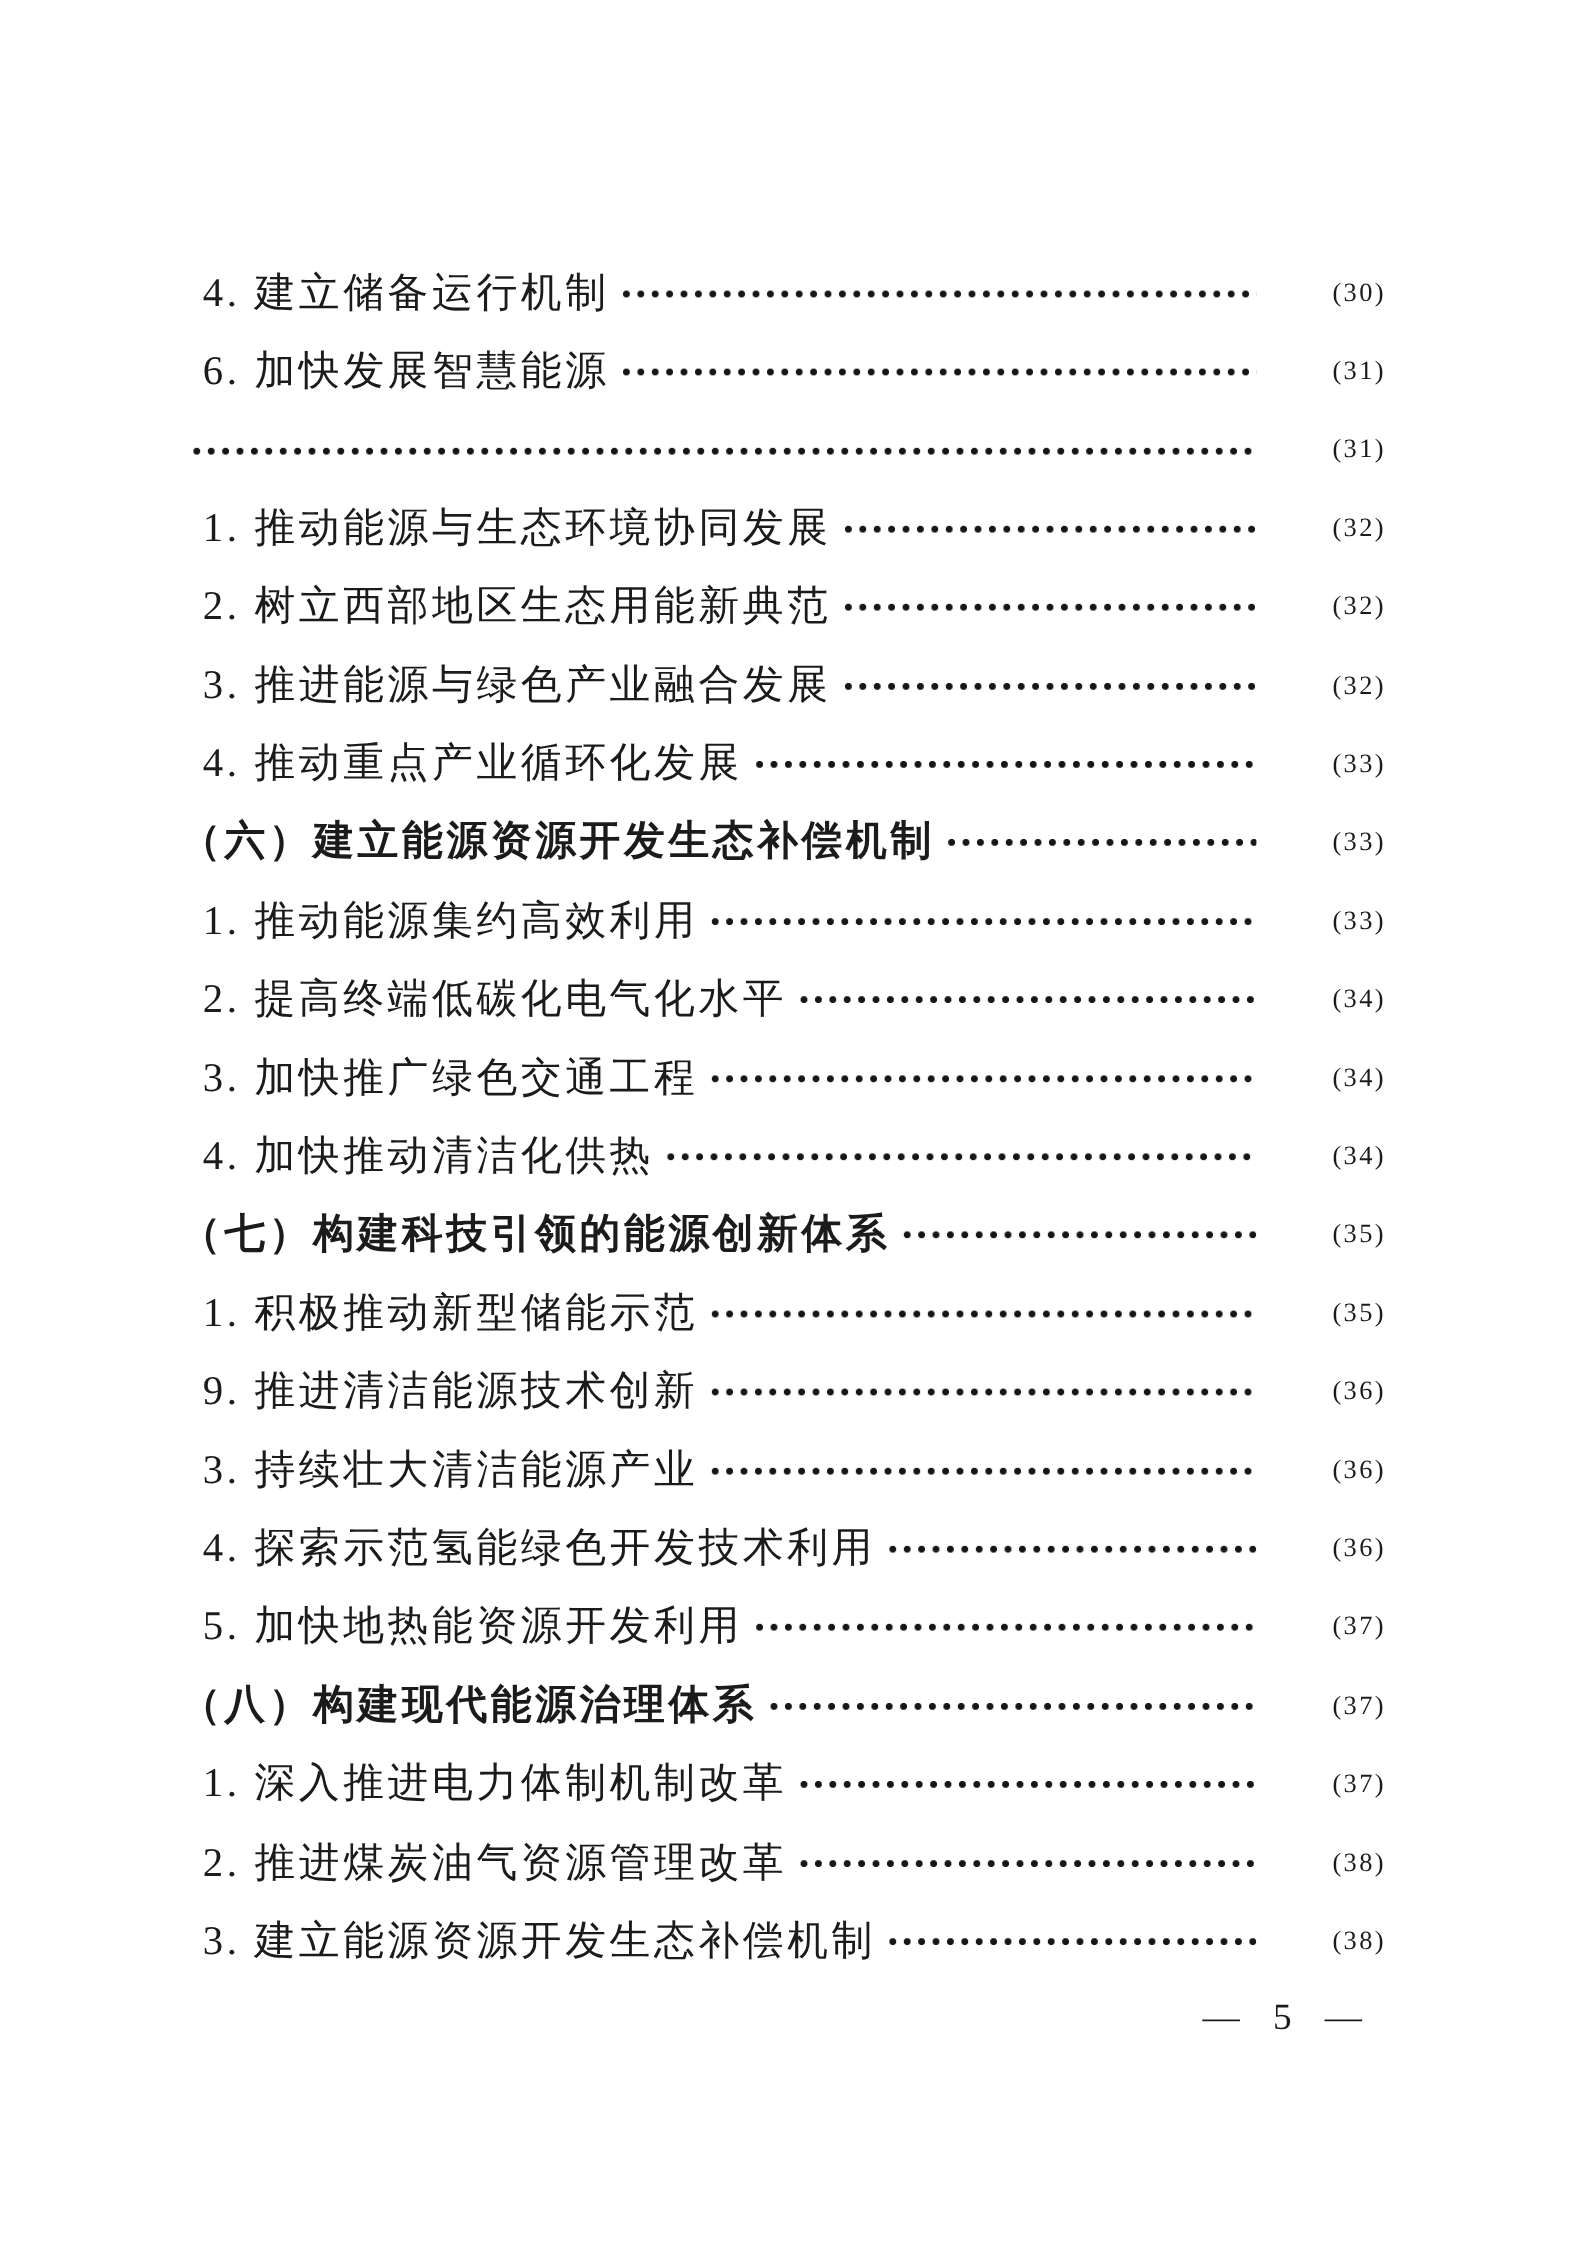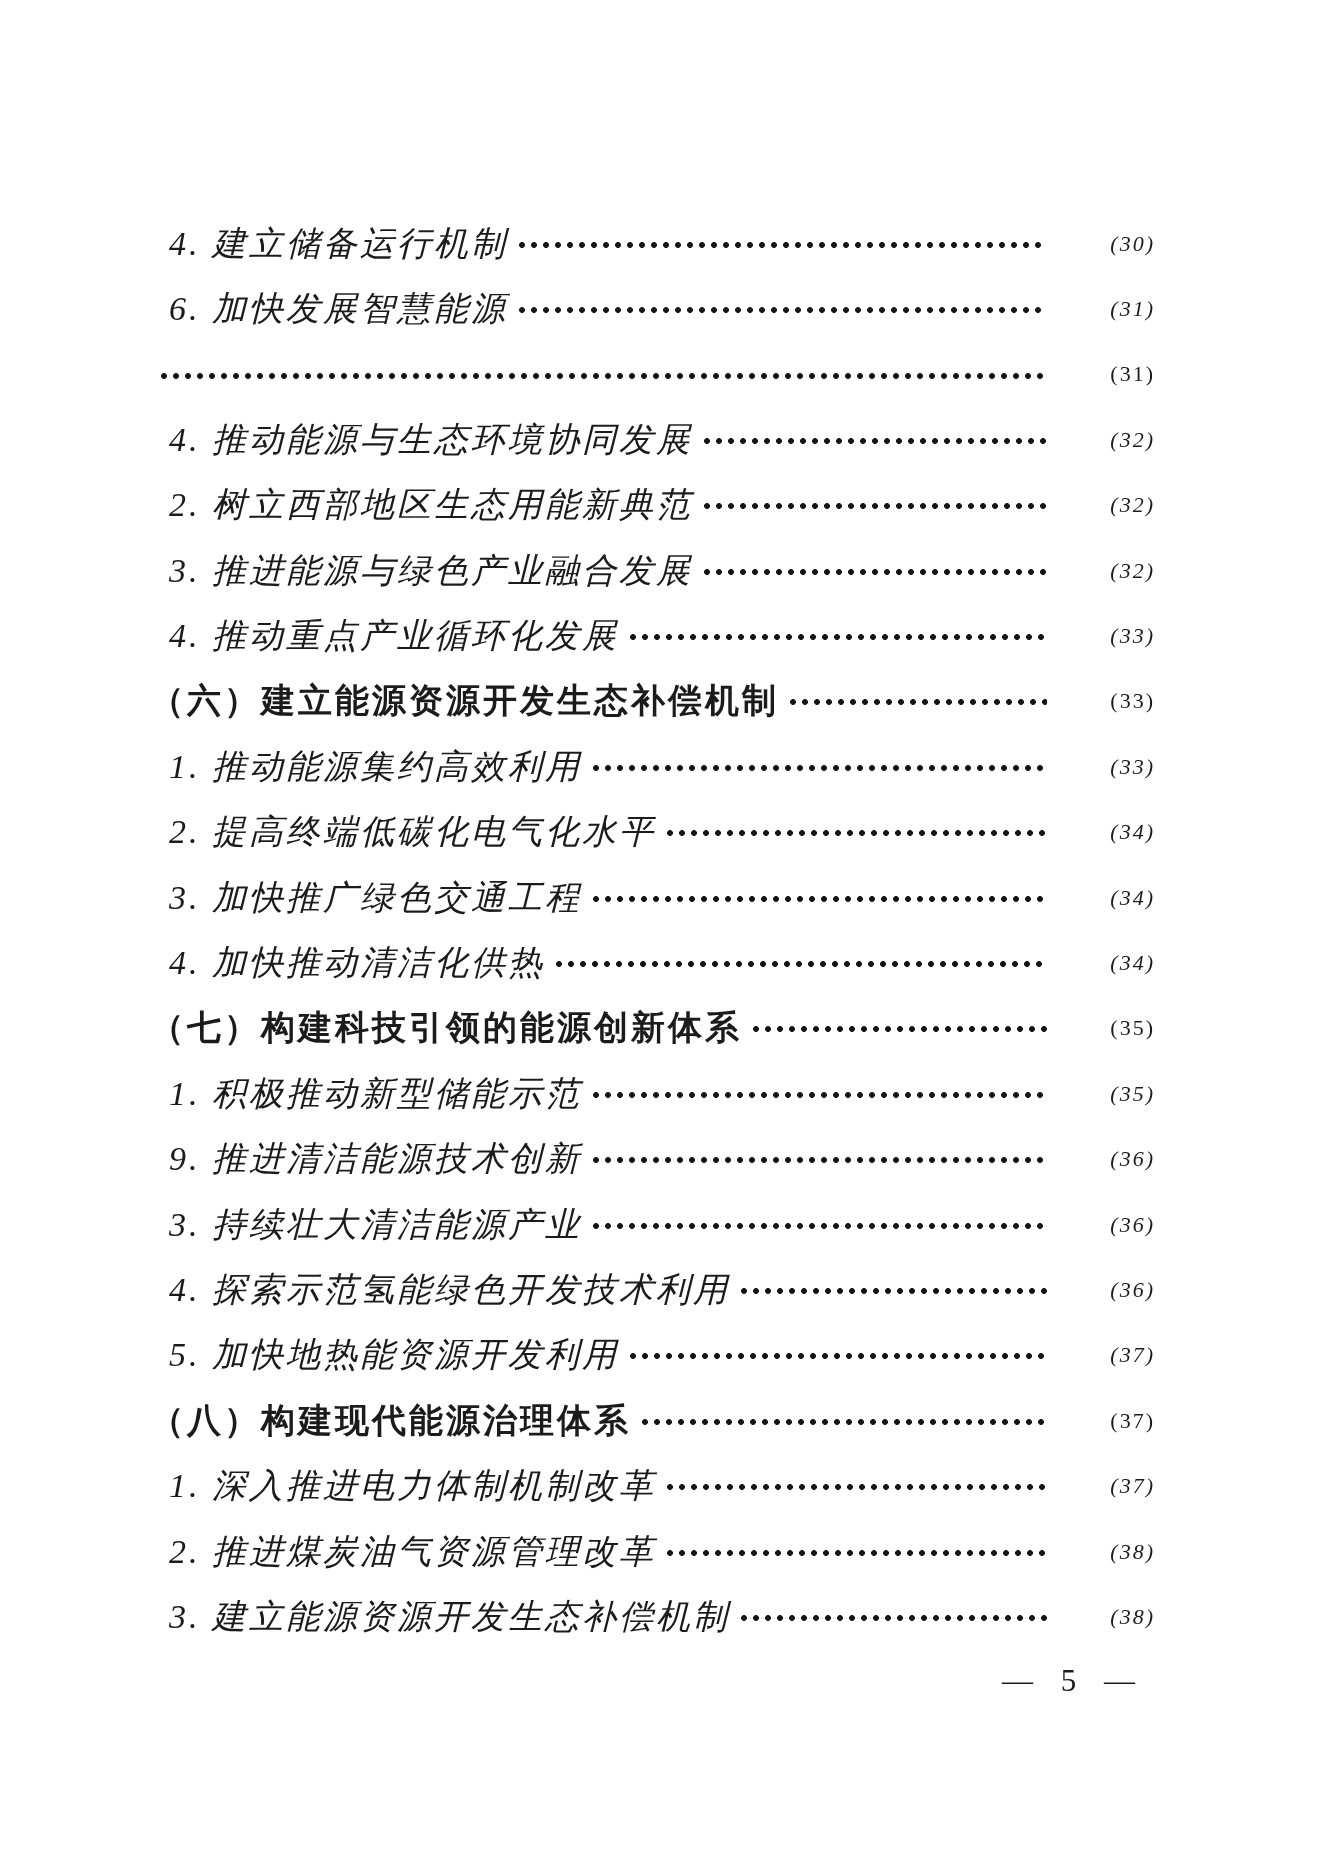--- a/index.html
+++ b/index.html
@@ -24,21 +24,20 @@
   .toc-row {
     display: flex;
     align-items: center;
     height: 65.4px;
     font-size: 34px;
     letter-spacing: 3px;
     white-space: nowrap;
   }
   .toc-row.item {
     padding-left: 19px;
-    font-style: italic;
   }
   .toc-row.section {
     font-weight: bold;
   }
   .toc-title {
     flex: none;
   }
   .dot-leader {
     flex: 1 1 auto;
     align-self: stretch;
@@ -81,21 +80,21 @@
     <div class="toc-row item">
     <span class="toc-title">6. 加快发展智慧能源</span>
     <span class="dot-leader"></span>
     <span class="toc-page">(31)</span>
   </div>
     <div class="toc-row section">
     <span class="dot-leader"></span>
     <span class="toc-page">(31)</span>
   </div>
     <div class="toc-row item">
-    <span class="toc-title">4. 推动能源与生态环境协同发展</span>
+    <span class="toc-title">1. 推动能源与生态环境协同发展</span>
     <span class="dot-leader"></span>
     <span class="toc-page">(32)</span>
   </div>
     <div class="toc-row item">
     <span class="toc-title">2. 树立西部地区生态用能新典范</span>
     <span class="dot-leader"></span>
     <span class="toc-page">(32)</span>
   </div>
     <div class="toc-row item">
     <span class="toc-title">3. 推进能源与绿色产业融合发展</span>

